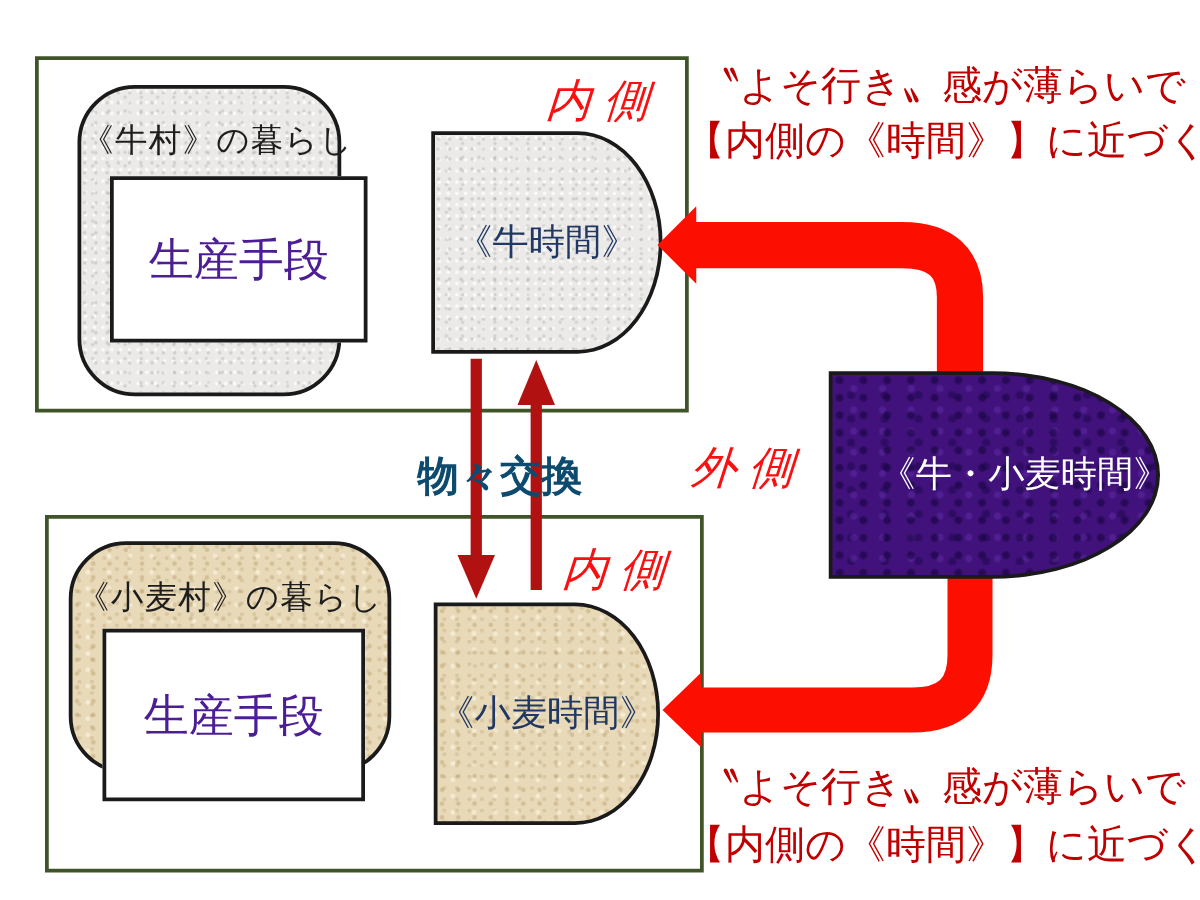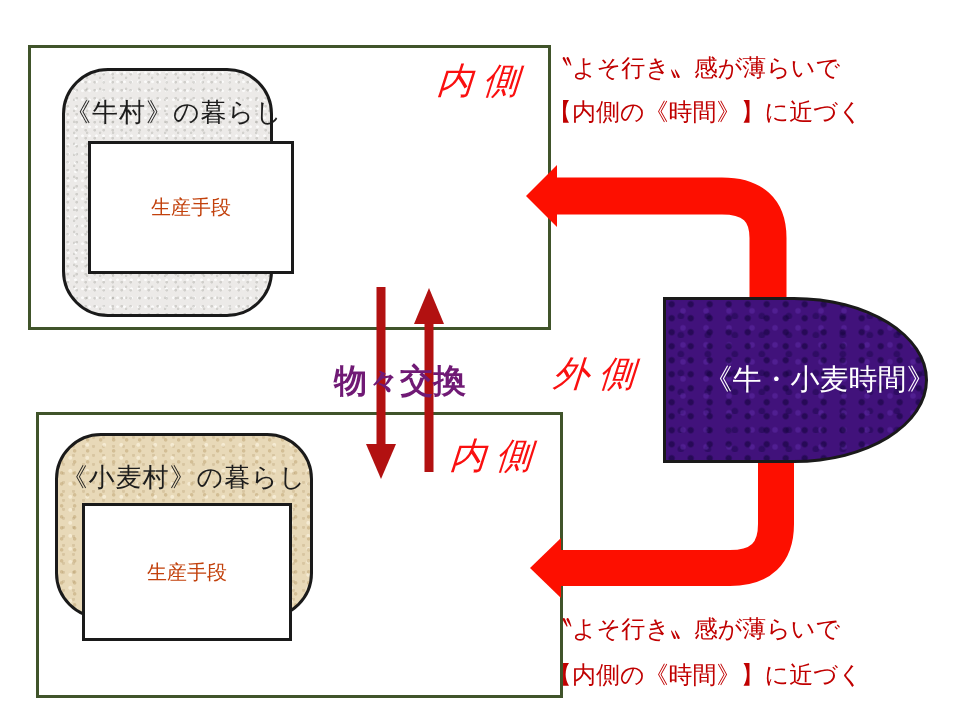--- a/index.html
+++ b/index.html
@@ -45,21 +45,21 @@
 
   .village-title{
     position:absolute;left:0;right:0;top:24px;text-align:center;
     font-size:26px;color:#1d1d1d;letter-spacing:1px;white-space:nowrap;
   }
   .production-card{
     position:absolute;border:3px solid #1a1a1a;background:#ffffff;box-sizing:border-box;
     display:flex;flex-direction:column;justify-content:center;align-items:center;
   }
   .production-card .pline{
-    font-size:20px;line-height:43px;color:#c2410c;white-space:nowrap;
+    font-size:36px;line-height:43px;color:#4c1d95;white-space:nowrap;
   }
 
   
   .d-shape{
     position:absolute;border:3px solid #1a1a1a;box-sizing:border-box;z-index:2;
     display:flex;align-items:center;justify-content:center;
   }
   .d-small{border-radius:0 68px 68px 0 / 0 89px 89px 0;}
   .d-big{border-radius:0 134px 134px 0 / 0 83px 83px 0;z-index:4;}
   .time-label{
@@ -70,26 +70,26 @@
   }
 
   
   .side-label{
     position:absolute;z-index:5;color:#fa1010;font-size:36px;font-style:italic;
     font-weight:500;white-space:nowrap;transform:skewX(-4deg);
   }
 
   
   .annotation{
-    position:absolute;z-index:5;width:412px;color:#c00000;
-    font-size:24px;line-height:44px;white-space:nowrap;
+    position:absolute;z-index:5;width:412px;text-align:center;color:#c00000;
+    font-size:32px;line-height:44px;white-space:nowrap;
   }
 
   .barter-label{
-    position:absolute;z-index:5;color:#701a75;font-weight:bold;font-size:33px;
+    position:absolute;z-index:5;color:#0c4a6e;font-weight:bold;font-size:33px;
     text-align:center;white-space:nowrap;
   }
 
   svg.arrows{position:absolute;left:0;top:0;z-index:3;pointer-events:none;}
 </style>
 </head>
 <body>
 
 <div id="canvas">
 
@@ -97,28 +97,34 @@
 
   <div class="green-box" style="left:36px;top:412px;width:527px;height:286px;"></div>
 
   <div class="village-card tex-gray" style="left:62px;top:68px;width:211px;height:249px;">
     <div class="village-title">《牛村》の暮らし</div>
     <div class="production-card" style="left:23px;top:70px;width:206px;height:133px;">
       <div class="pline">生産手段</div>
     </div>
   </div>
 
+  <div class="d-shape d-small tex-gray" style="left:345px;top:105px;width:185px;height:178px;">
+    <span class="time-label">《牛時間》</span>
+  </div>
 
   <div class="village-card tex-tan" style="left:55px;top:433px;width:258px;height:186px;">
     <div class="village-title">《小麦村》の暮らし</div>
     <div class="production-card" style="left:24px;top:67px;width:210px;height:138px;">
       <div class="pline">生産手段</div>
     </div>
   </div>
 
+  <div class="d-shape d-small tex-tan" style="left:347px;top:482px;width:181px;height:178px;">
+    <span class="time-label">《小麦時間》</span>
+  </div>
 
   <svg class="arrows" width="960" height="720" viewBox="0 0 960 720">
 
     <g>
       <path d="M 768 310 L 768 238 Q 768 196 722 196 L 556 196" fill="none" stroke="#fd0f00" stroke-width="37"></path>
       <polygon points="557,165 557,227 526,196" fill="#fd0f00"></polygon>
     </g>
 
     <g>
       <path d="M 776 452 L 776 524 Q 776 568 730 568 L 560 568" fill="none" stroke="#fd0f00" stroke-width="36"></path>

